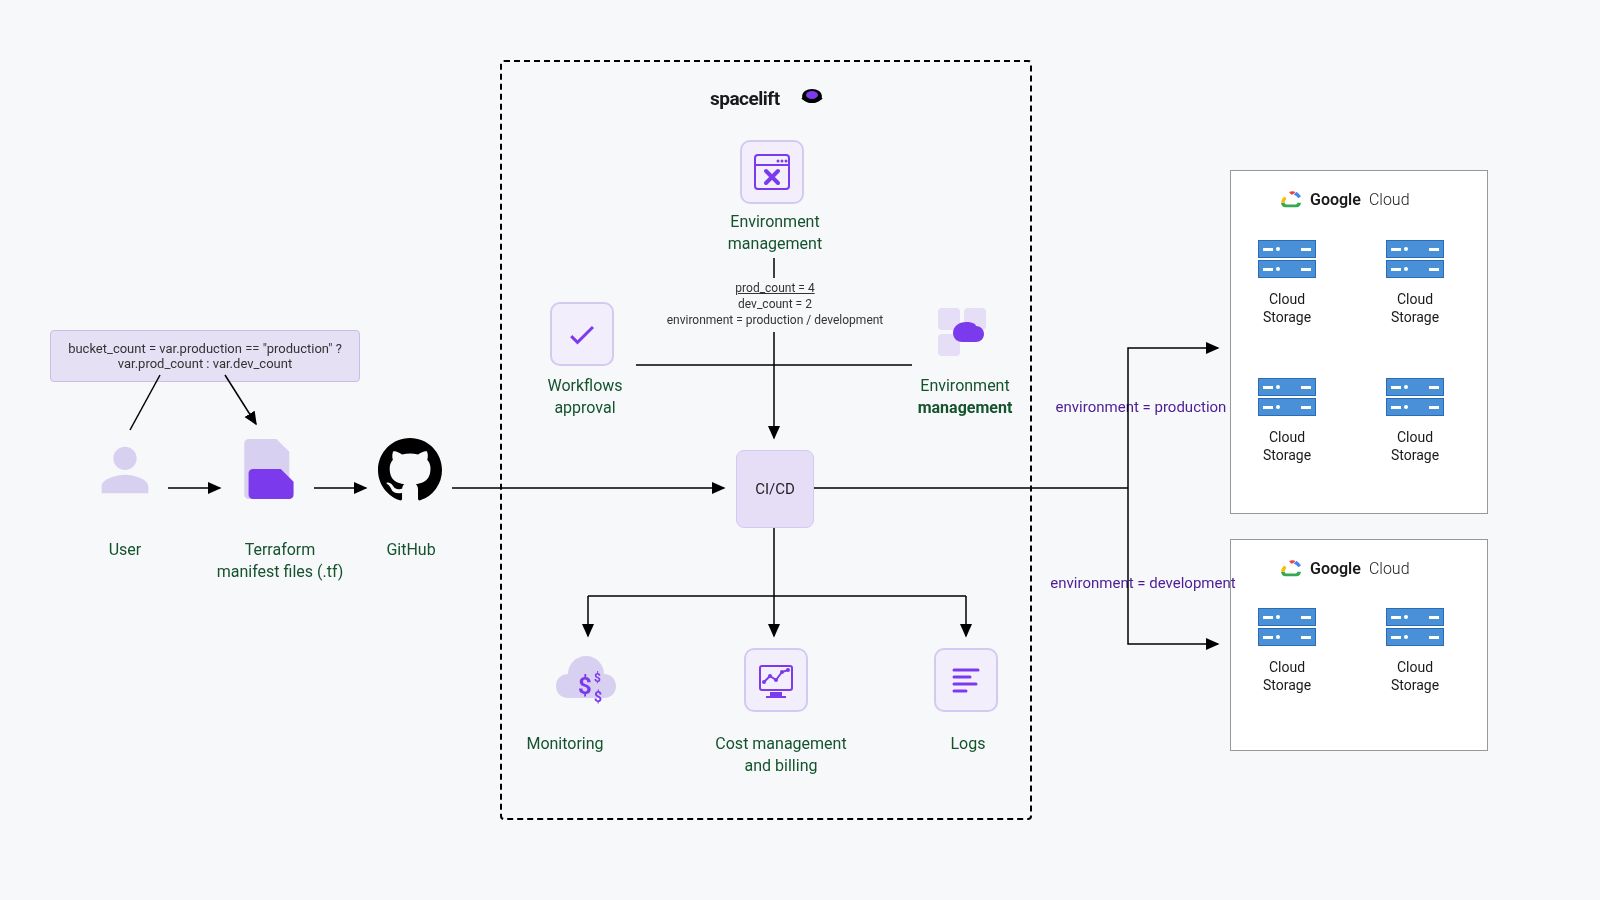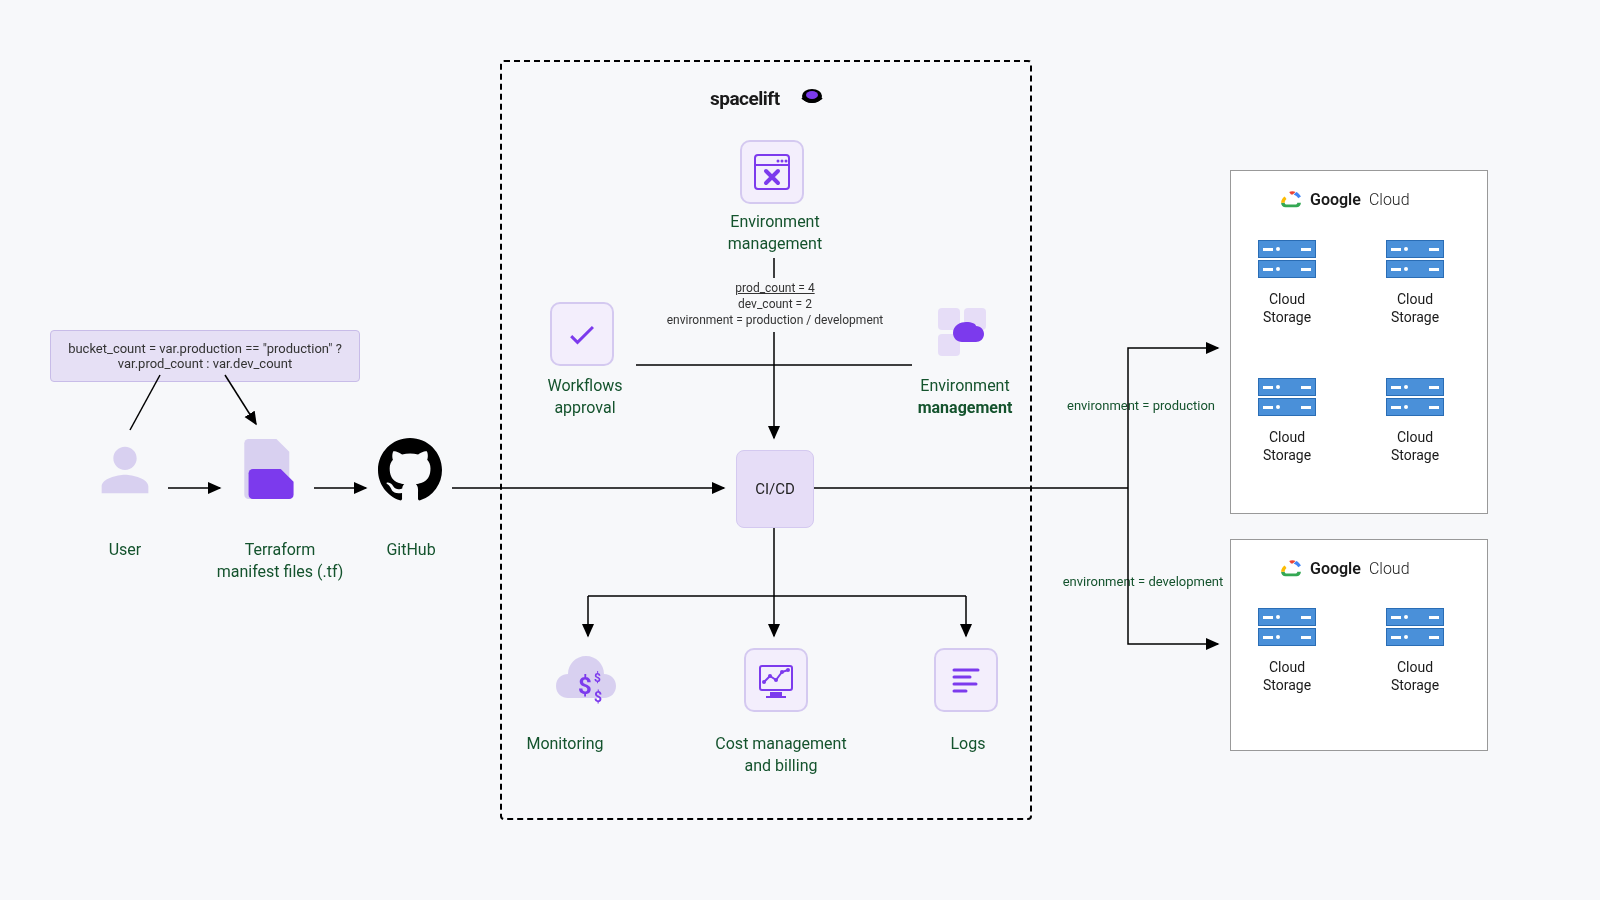--- a/index.html
+++ b/index.html
@@ -26,23 +26,23 @@
       border: 1px solid #999;
       background: #fff;
     }
     .label {
       font-size: 16px;
       text-align: center;
       color: #14532d;
       position: absolute;
     }
     .small-label {
-      font-size: 13px;
+      font-size: 15px;
       text-align: center;
-      color: #14532d;
+      color: #4c1d95;
       position: absolute;
     }
     .tiny-label {
       font-size: 12px;
       color: #333;
       position: absolute;
       text-align: center;
     }
     .code-box {
       position: absolute;

